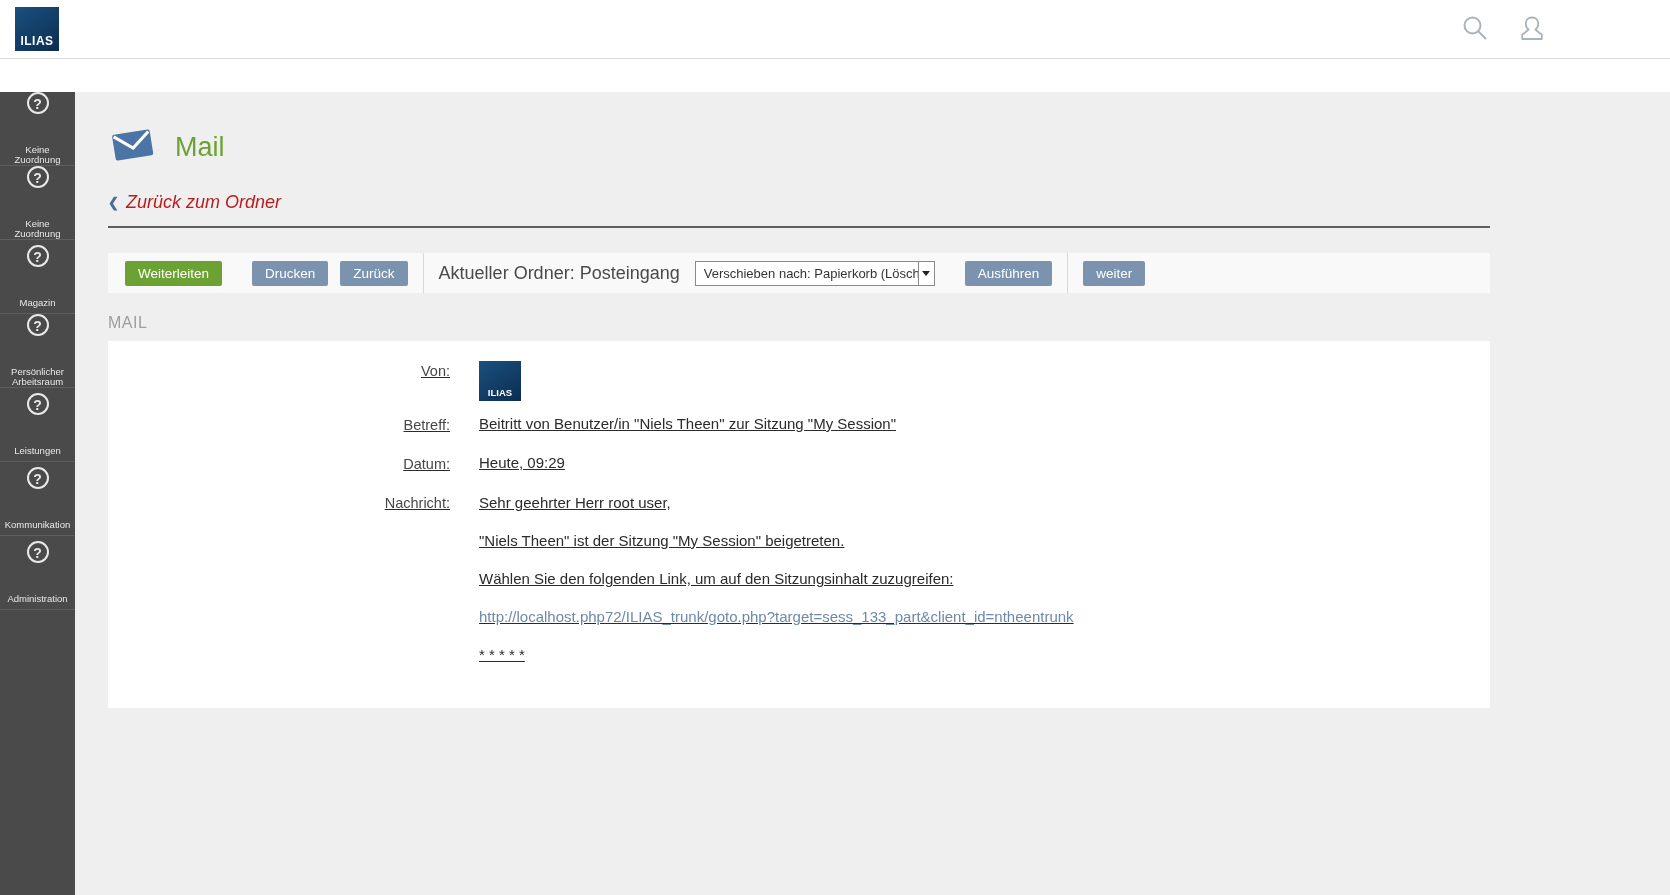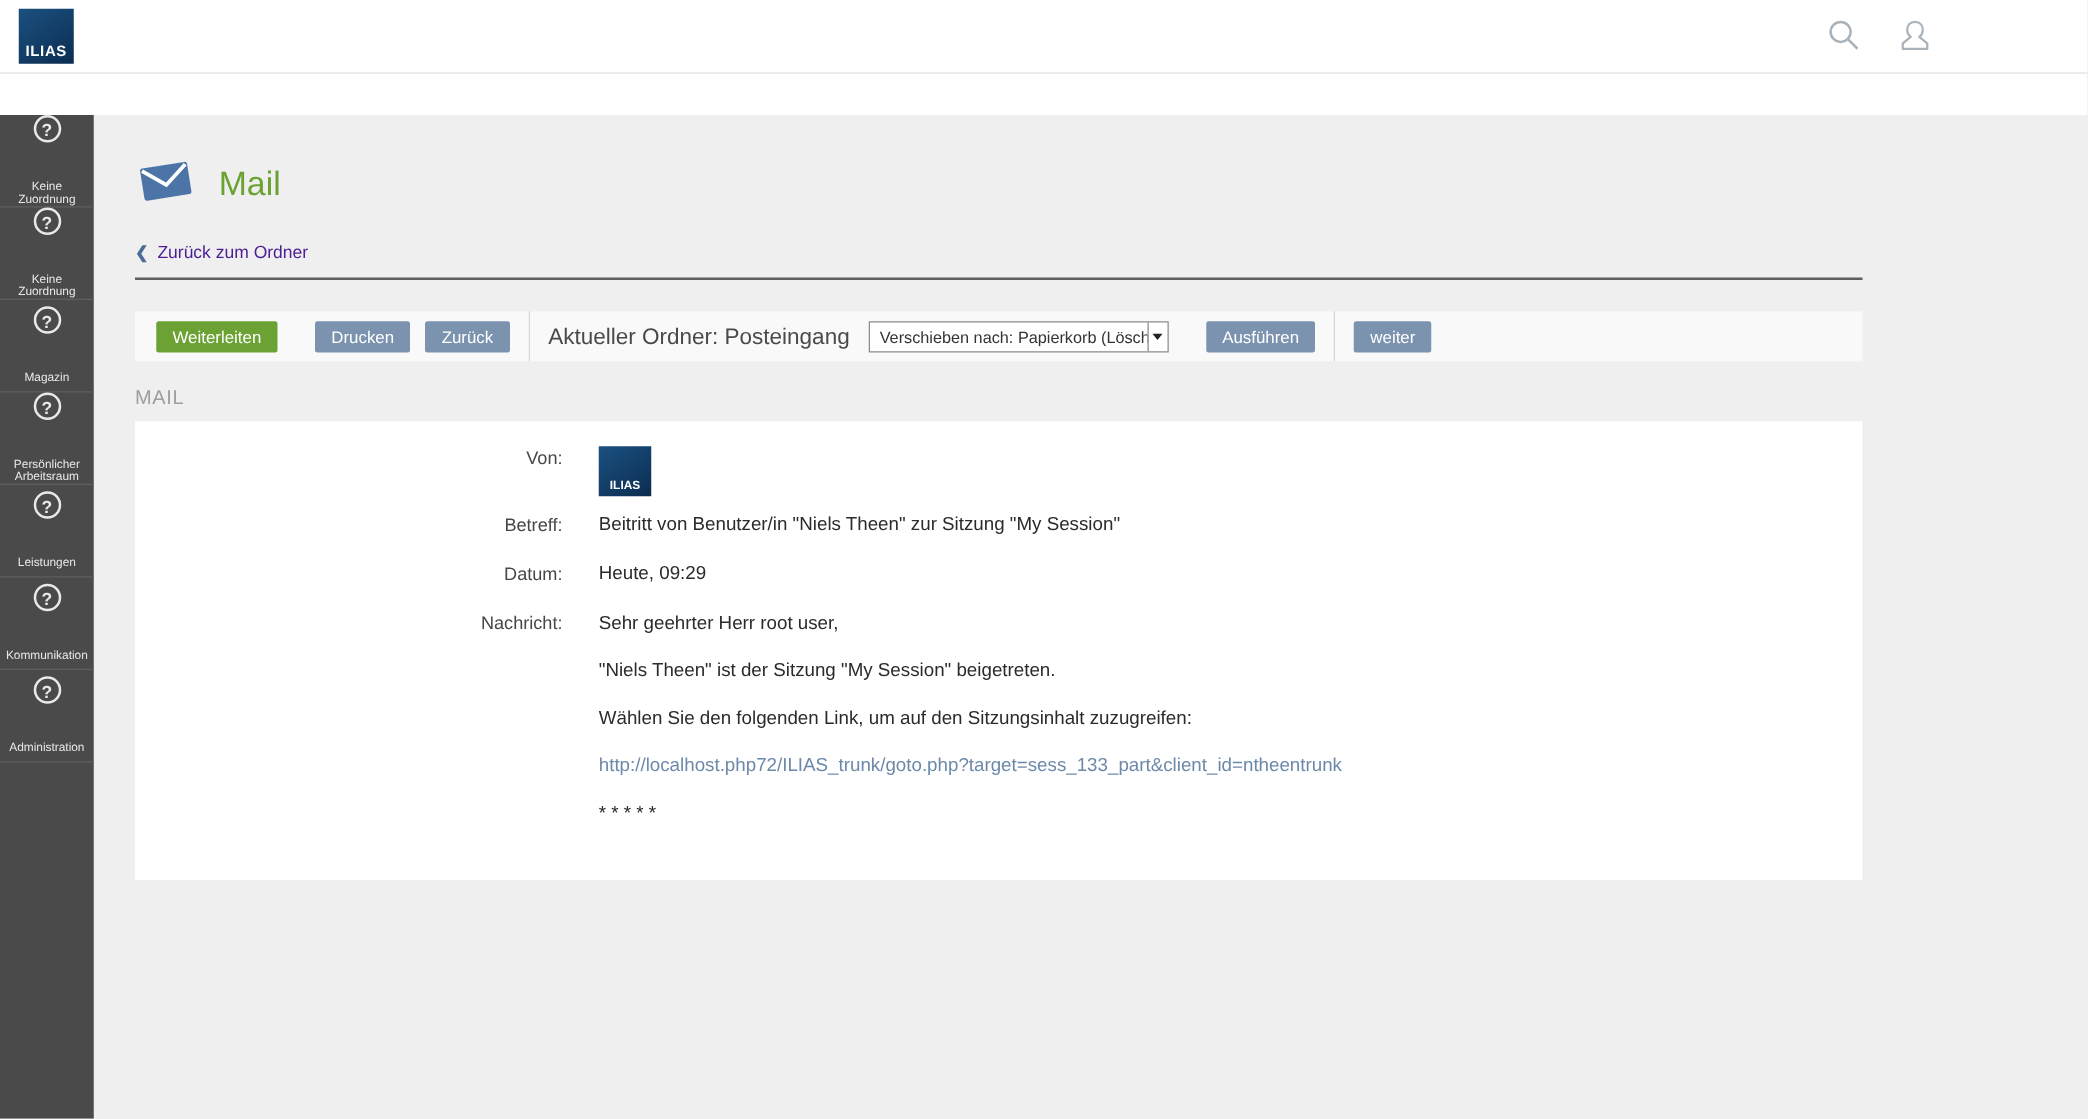--- a/index.html
+++ b/index.html
@@ -47,21 +47,21 @@
   
   .main { flex: 1; padding: 0 135px 0 33px; }
   .content { width: 1382px; }
 
   .page-title-row { margin-top: 37px; display: flex; align-items: center; }
   .envelope { transform: rotate(-9deg); margin-left: 5px; }
   .page-title { font-size: 27px; color: #6ca233; margin-left: 22px; font-weight: normal; }
 
   .back-row { margin-top: 27px; display: flex; align-items: center; cursor: pointer; width: max-content; }
   .chev { color: #4c6c94; font-size: 13px; font-weight: bold; margin-right: 7px; }
-  .back-link { color: #4c1d95; font-size: 14px; text-decoration: none; }
+  .back-link { color: #b91c1c; font-size: 18px; text-decoration: none; font-style: italic; }
 
   .rule { border: none; border-top: 2px solid #5e5e5e; margin-top: 13px; }
 
   
   .toolbar {
     margin-top: 25px; background: #f9f9f9; height: 40px;
     display: flex; align-items: center; padding: 0 17px;
   }
   .btn {
     border: none; color: #ffffff; font-size: 13.5px; font-family: "Liberation Sans", sans-serif;
@@ -82,21 +82,21 @@
     width: 16px; height: 23px; border-left: 1px solid #8a8a8a;
     display: flex; align-items: center; justify-content: center; flex: none;
   }
   .select-arrow-seg i {
     width: 0; height: 0; border-left: 4px solid transparent; border-right: 4px solid transparent;
     border-top: 5px solid #222222;
   }
 
   
   .section-title { margin-top: 21px; font-size: 16px; color: #9e9e9e; letter-spacing: 0.5px; }
-  .panel { margin-top: 9px; background: #ffffff; padding: 20px 0 20px; }
+  .panel { margin-top: 9px; background: #ffffff; padding: 20px 0 20px; text-decoration: underline; }
   .frow { display: flex; margin-bottom: 21px; }
   .flabel {
     width: 342px; flex: none; text-align: right; font-size: 14.5px; color: #474747;
     padding-top: 2px;
   }
   .fvalue { margin-left: 29px; font-size: 15px; color: #2b2b2b; }
   .avatar {
     width: 42px; height: 40px;
     background: linear-gradient(145deg, #1b5080 0%, #123d66 55%, #0c2c50 100%);
     color: #ffffff; font-weight: bold; font-size: 9.5px;

